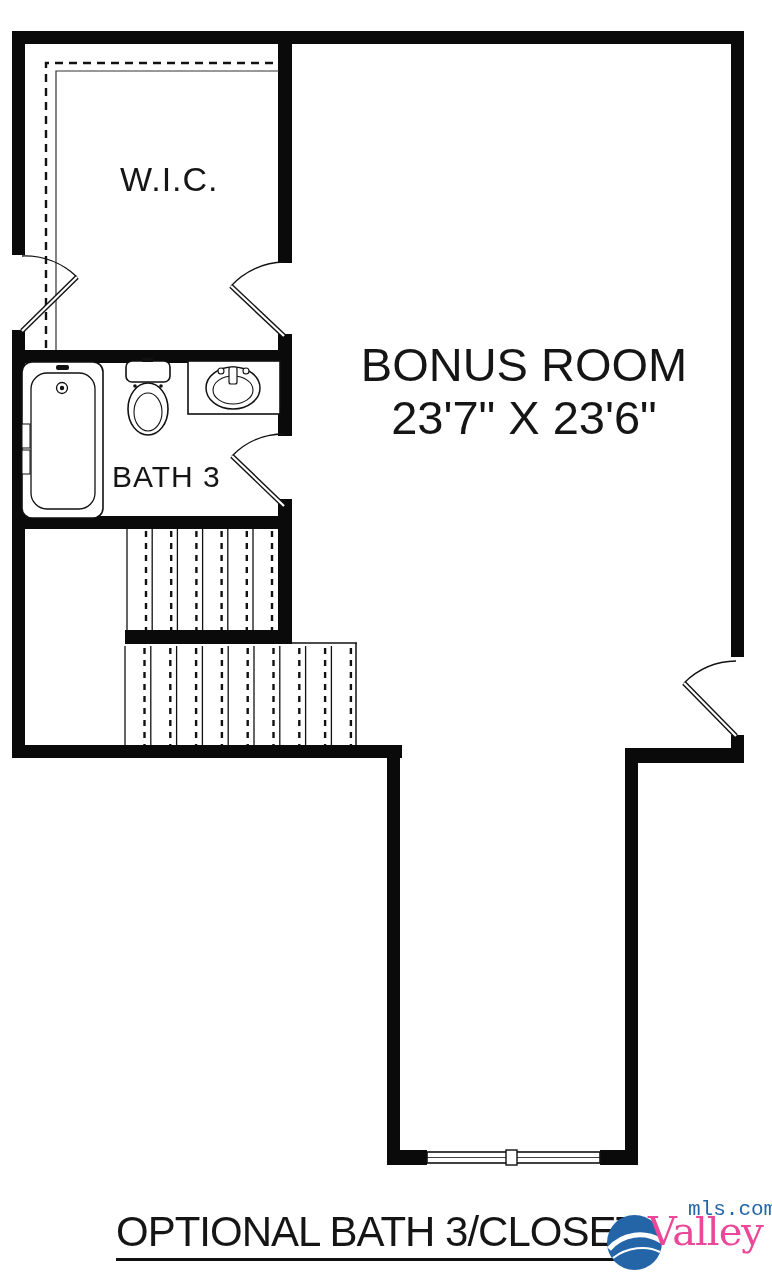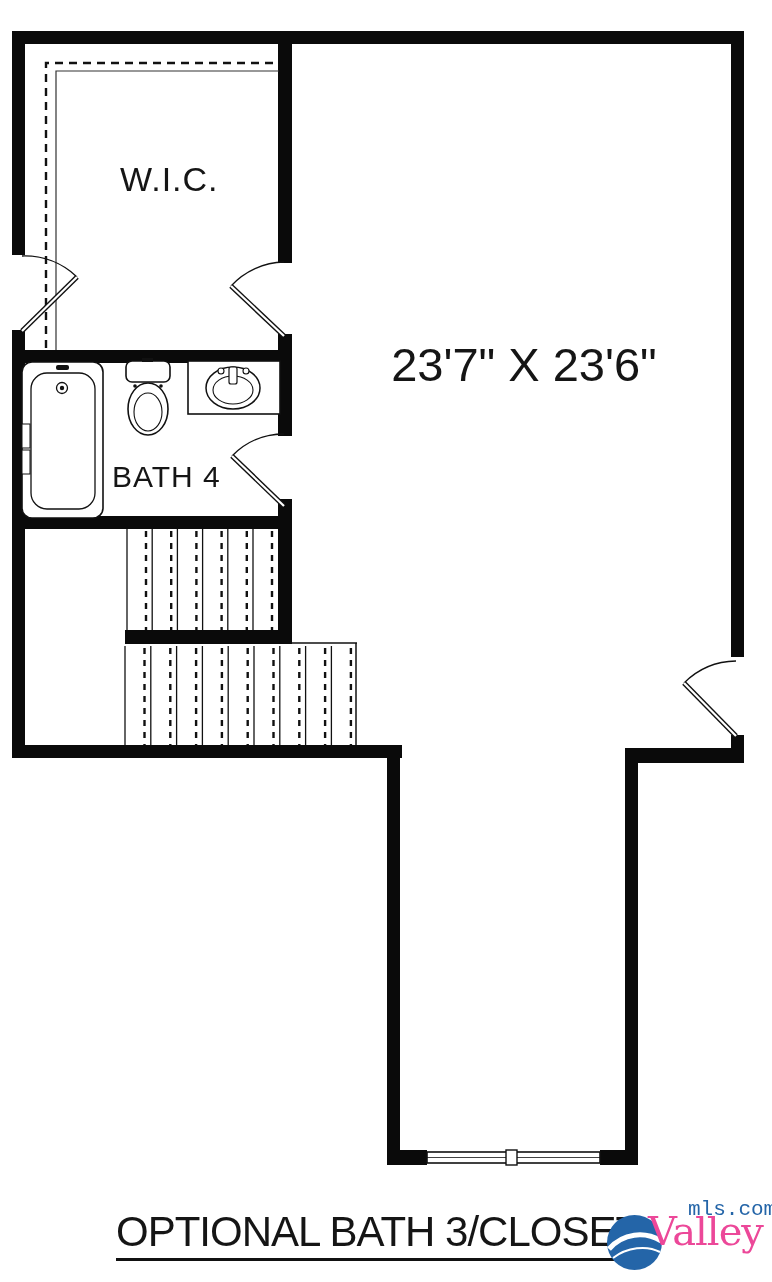--- a/index.html
+++ b/index.html
@@ -153,23 +153,24 @@
 
     <g stroke="#111" fill="#fff">
       <rect x="427" y="1152" width="173" height="11" stroke-width="1.6"></rect>
       <line x1="427" y1="1157.5" x2="600" y2="1157.5" stroke-width="0.8"></line>
       <rect x="506" y="1150" width="11" height="15" stroke-width="1.4"></rect>
     </g>
   </svg>
 
   <div class="label room-label" id="wic-label">W.I.C.</div>
 
-  <div class="label room-label" id="bath-label">BATH 4</div>
+  <div class="label room-label" id="bath-label">BATH 3</div>
 
   <div class="label room-label" id="bonus-label">
+    <div>BONUS ROOM</div>
     <div>23'7" X 23'6"</div>
   </div>
 
   <div class="label" id="caption">OPTIONAL BATH 3/CLOSET</div>
 
   <div id="logo">
     <div id="logo-circle" style="background:#2465a8;">
       <svg width="55" height="55" viewBox="0 0 55 55">
         <path d="M 2 34 C 16 18, 38 16, 54 26" fill="none" stroke="#fff" stroke-width="5"></path>
         <path d="M 6 43 C 20 32, 40 30, 53 37" fill="none" stroke="#fff" stroke-width="2"></path>

